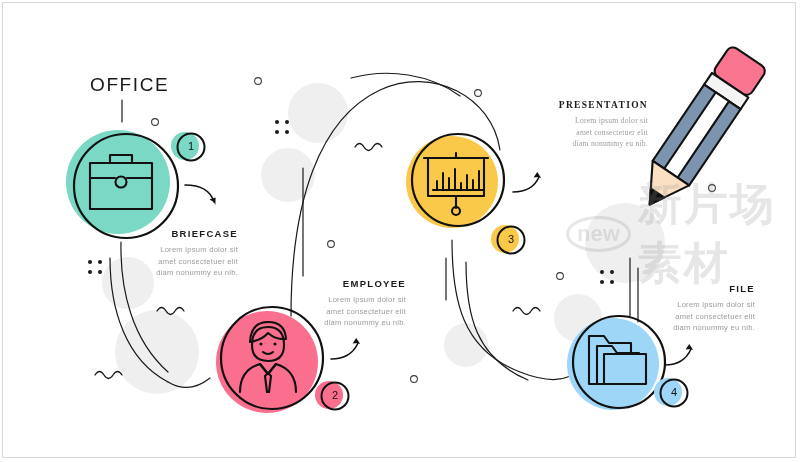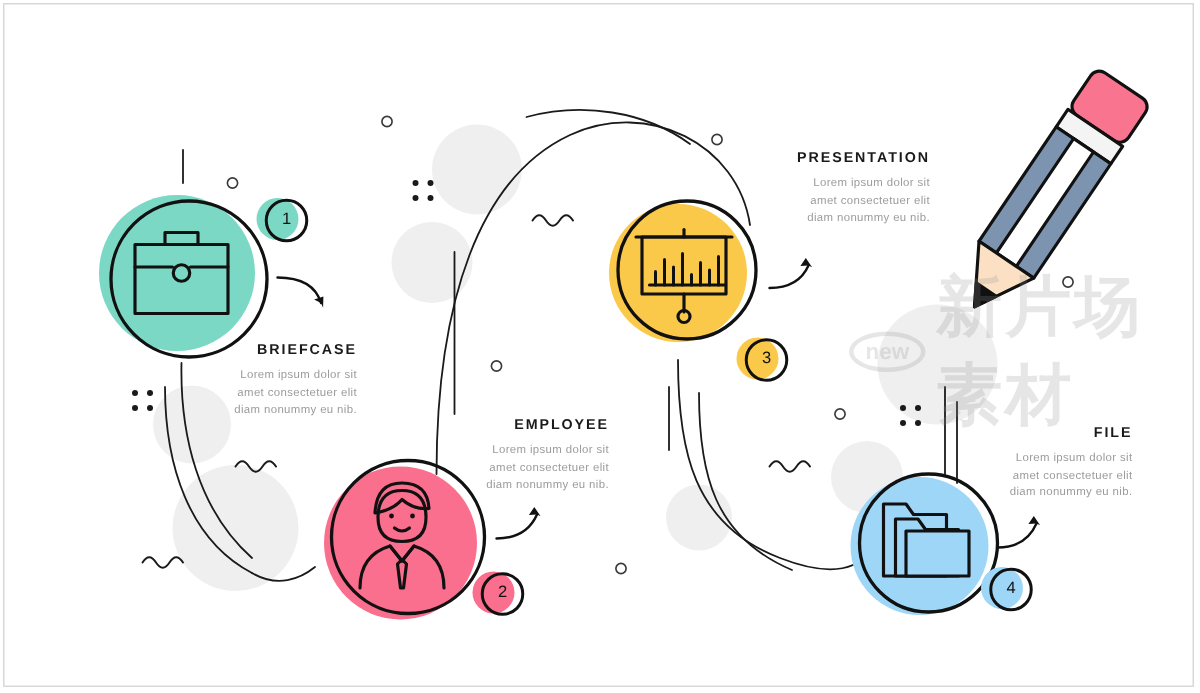--- a/index.html
+++ b/index.html
@@ -13,21 +13,21 @@
   .title{font-size:19px;letter-spacing:1.6px;color:#1a1a1a;white-space:nowrap;}
   .step-title{font-size:9.5px;letter-spacing:1.3px;color:#1a1a1a;
               font-weight:bold;white-space:nowrap;}
   .step-body{font-size:7.6px;line-height:11.6px;color:#9b9b9b;letter-spacing:.25px;
              white-space:nowrap;}
   .rt{text-align:right;}
   .ct{text-align:center;}
   .wm{position:absolute;left:566px;top:196px;width:236px;height:76px;
       font-size:44px;color:rgba(140,140,140,.22);letter-spacing:2px;
       display:flex;align-items:center;font-weight:bold;}
-  .wm .nb{font-size:15px;border:3px solid rgba(140,140,140,.22);
+  .wm .nb{font-size:22px;border:3px solid rgba(140,140,140,.22);
           border-radius:50%;padding:2px 8px;margin-right:7px;
           font-weight:bold;letter-spacing:0;}
 </style>
 </head>
 <body>
 
 <div id="stage">
 
   <svg class="layer" viewBox="0 0 800 462" xmlns="http://www.w3.org/2000/svg">
 
@@ -185,20 +185,21 @@
     </g>
     <circle cx="668" cy="392" r="14" fill="#9ed6f7"></circle>
     <circle cx="674" cy="393" r="13.5" fill="none" stroke="#111" stroke-width="2"></circle>
   </svg>
 
   <div class="wm">
     <span class="nb">new</span>
     <span>新片场素材</span>
   </div>
 
+  <div class="txt title" style="left:90px;top:74px;">OFFICE</div>
 
   <div class="txt ct" style="left:181px;top:140px;width:20px;font-size:11px;color:#111;">1</div>
   <div class="txt ct" style="left:325px;top:389px;width:20px;font-size:11px;color:#111;">2</div>
   <div class="txt ct" style="left:501px;top:233px;width:20px;font-size:11px;color:#111;">3</div>
   <div class="txt ct" style="left:664px;top:386px;width:20px;font-size:11px;color:#111;">4</div>
 
   <div class="txt rt" style="left:92px;top:228px;width:146px;">
     <div class="step-title">BRIEFCASE</div>
     <div class="step-body" style="margin-top:5px;">
       <div>Lorem ipsum dolor sit</div>
@@ -209,21 +210,21 @@
 
   <div class="txt rt" style="left:260px;top:278px;width:146px;">
     <div class="step-title">EMPLOYEE</div>
     <div class="step-body" style="margin-top:5px;">
       <div>Lorem ipsum dolor sit</div>
       <div>amet consectetuer elit</div>
       <div>diam nonummy eu nib.</div>
     </div>
   </div>
 
-  <div class="txt rt" style="left:474px;top:100px;width:146px;">
+  <div class="txt rt" style="left:502px;top:100px;width:146px;font-family:Liberation Serif, serif;">
     <div class="step-title">PRESENTATION</div>
     <div class="step-body" style="margin-top:5px;">
       <div>Lorem ipsum dolor sit</div>
       <div>amet consectetuer elit</div>
       <div>diam nonummy eu nib.</div>
     </div>
   </div>
 
   <div class="txt rt" style="left:609px;top:283px;width:146px;">
     <div class="step-title">FILE</div>

